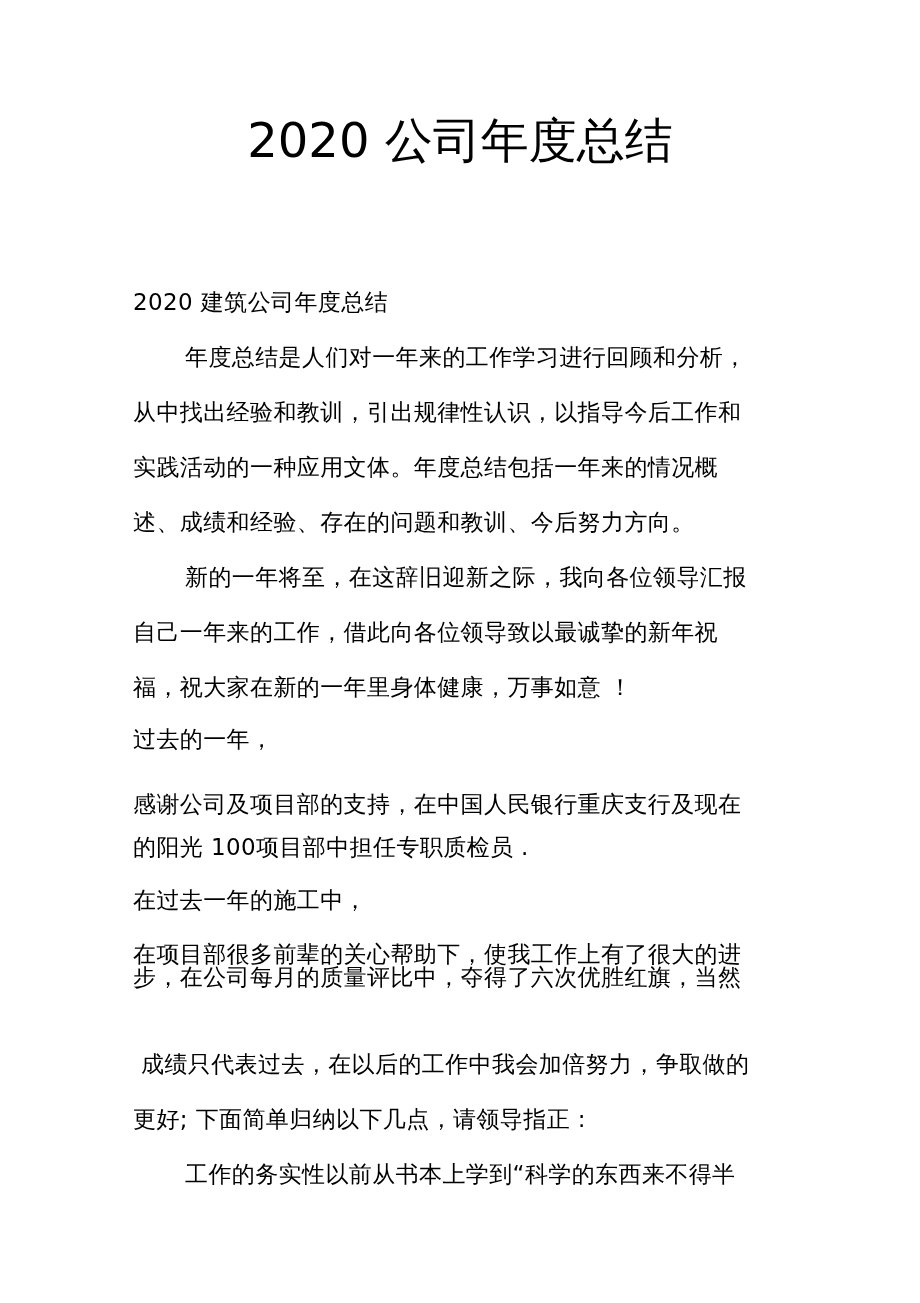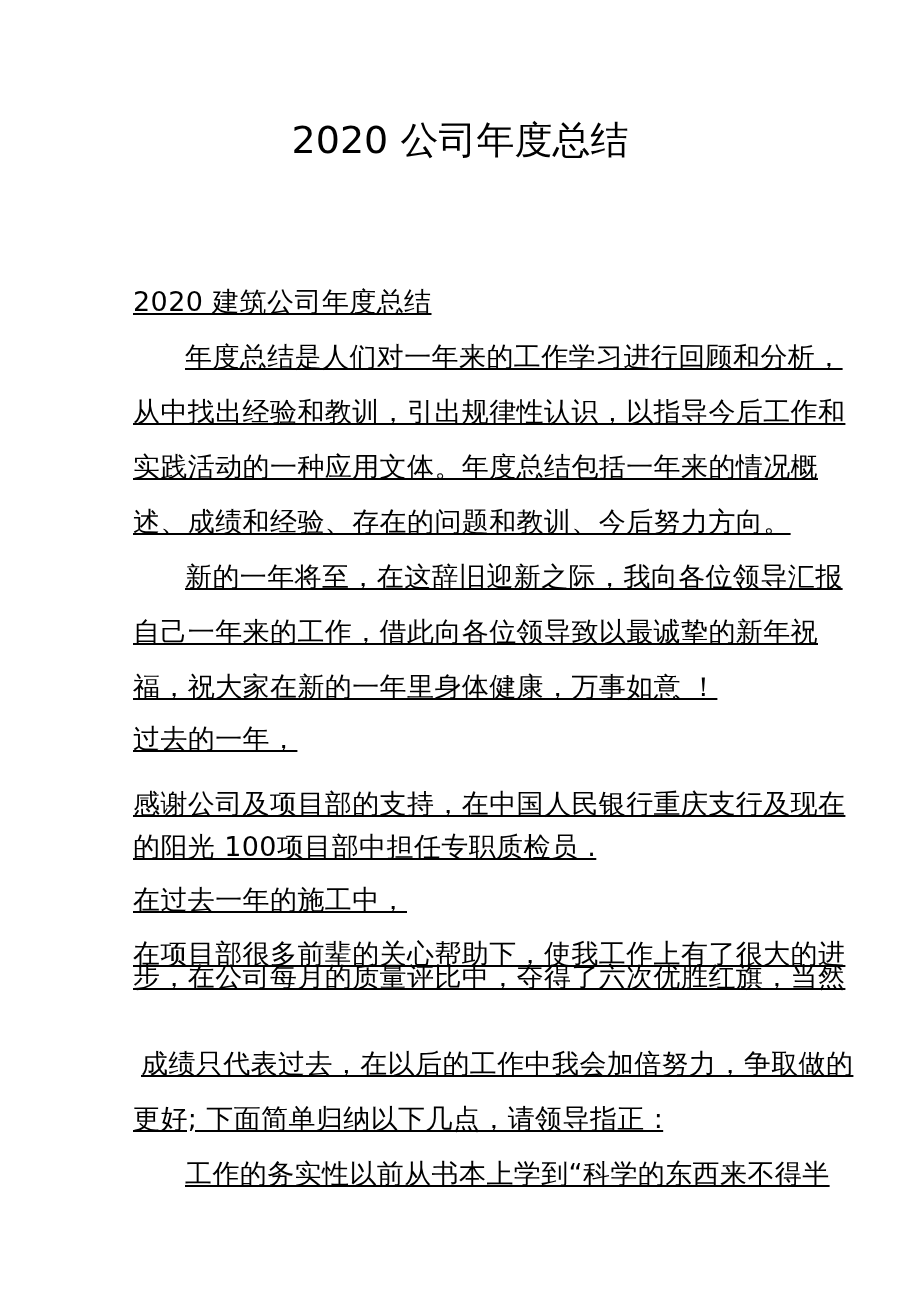--- a/index.html
+++ b/index.html
@@ -1,22 +1,22 @@
 <!DOCTYPE html>
 <html><head>
 <meta charset="utf-8">
 <style>
   html, body { margin: 0; padding: 0; background: #ffffff; }
   body { width: 920px; height: 1303px; position: relative; overflow: hidden;
          font-family: "DejaVu Sans", "Liberation Sans", sans-serif; color: #000; }
   .page { position: absolute; left: 0; top: 0; width: 920px; height: 1303px; background: #fff; }
   .title { position: absolute; left: 0; width: 920px; top: 112px; text-align: center;
-           font-size: 38px; line-height: 56px; white-space: nowrap; }
-  .line { position: absolute; left: 133px; font-size: 27px; line-height: 32px;
-          white-space: nowrap; letter-spacing: 0.4px; text-decoration: underline; }
+           font-size: 48px; line-height: 56px; white-space: nowrap; }
+  .line { position: absolute; left: 133px; font-size: 23px; line-height: 32px;
+          white-space: nowrap; letter-spacing: 0.4px; }
   .indent { left: 185px; }
 </style>
 </head>
 <body>
 
 <div class="page">
   <div class="title">2020 公司年度总结</div>
   <div id="body-lines">
       <div class="line" style="top: 286px;">2020 建筑公司年度总结</div>
       <div class="line indent" style="top: 341px;">年度总结是人们对一年来的工作学习进行回顾和分析，</div>

